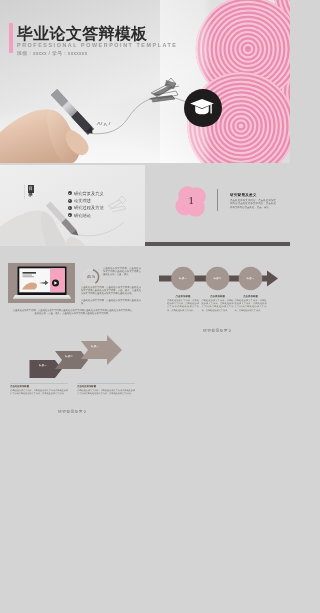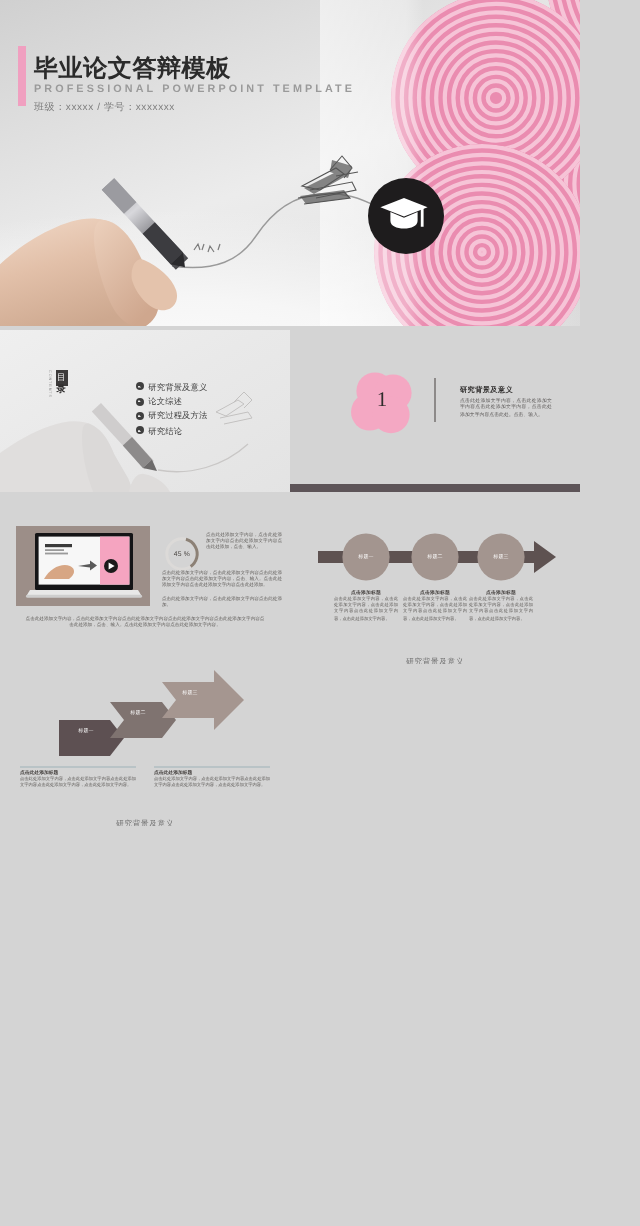--- a/index.html
+++ b/index.html
@@ -10,21 +10,21 @@
 
   
   #cover{left:0;top:0;width:290px;height:163px;background:#dcdcdc;}
   .cover-bg{position:absolute;inset:0;
     background:
       radial-gradient(130% 90% at 30% 120%, #fdfdfd 0%, #f6f6f6 32%, rgba(246,246,246,0) 62%),
       linear-gradient(160deg,#d0d0d0 0%,#dedede 25%,#ececec 52%,#e4e4e4 78%,#d8d8d8 100%);}
   .cover-pink{position:absolute;left:160px;top:0;width:130px;height:163px;overflow:hidden;}
   .cover-photo{position:absolute;left:0;top:0;}
   .accent-bar{position:absolute;left:9px;top:23px;width:4px;height:30px;background:#f0a0c0;}
-  .cover-title{position:absolute;left:17px;top:24px;font-size:12px;font-weight:bold;
+  .cover-title{position:absolute;left:17px;top:24px;font-size:16px;font-weight:bold;
      color:#2b2b2b;letter-spacing:0.3px;line-height:20px;white-space:nowrap;}
   .cover-sub{position:absolute;left:17px;top:41.5px;font-size:5.4px;color:#9a9a9a;
      letter-spacing:1.55px;white-space:nowrap;font-weight:bold;}
   .cover-meta{position:absolute;left:17px;top:49.5px;font-size:5px;color:#7d7d7d;
      letter-spacing:.3px;white-space:nowrap;}
   .cap-badge{position:absolute;left:184px;top:89px;width:38px;height:38px;border-radius:50%;
      background:#1e1c1d;}
   .cap-badge svg{position:absolute;left:6px;top:9px;}
 
   

